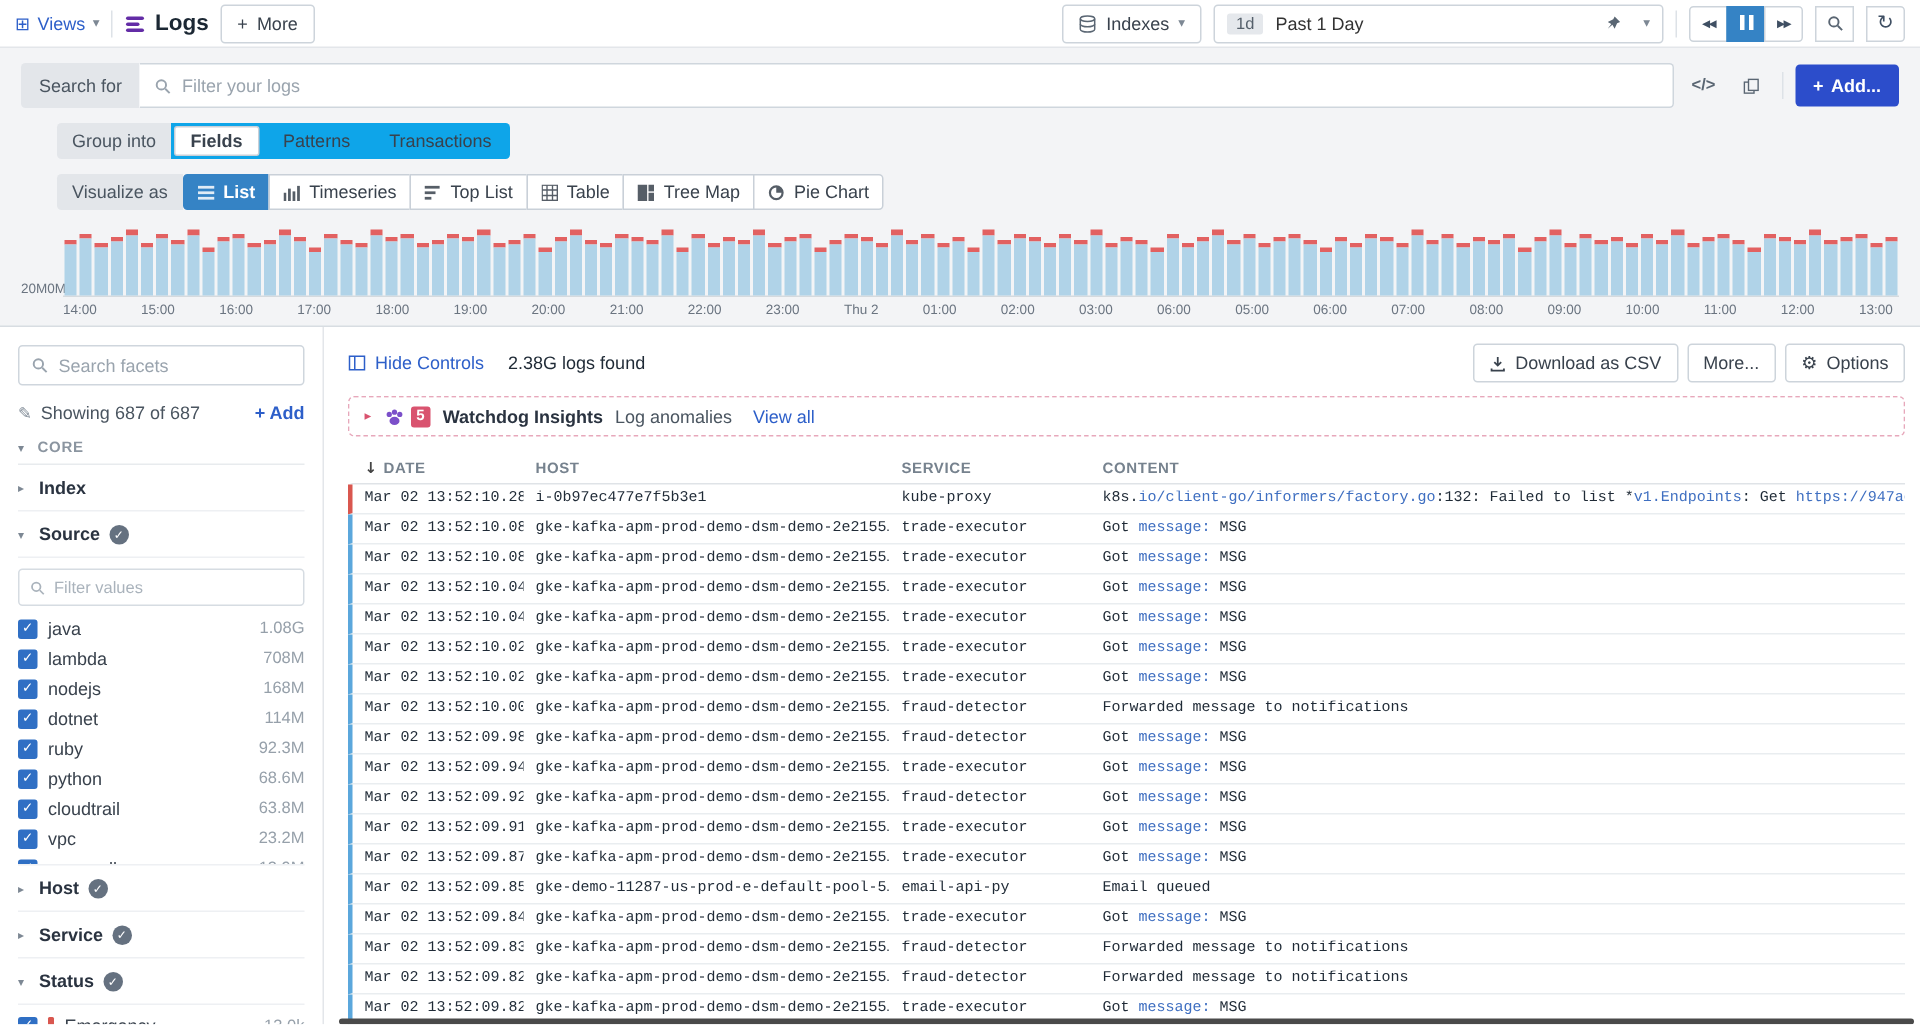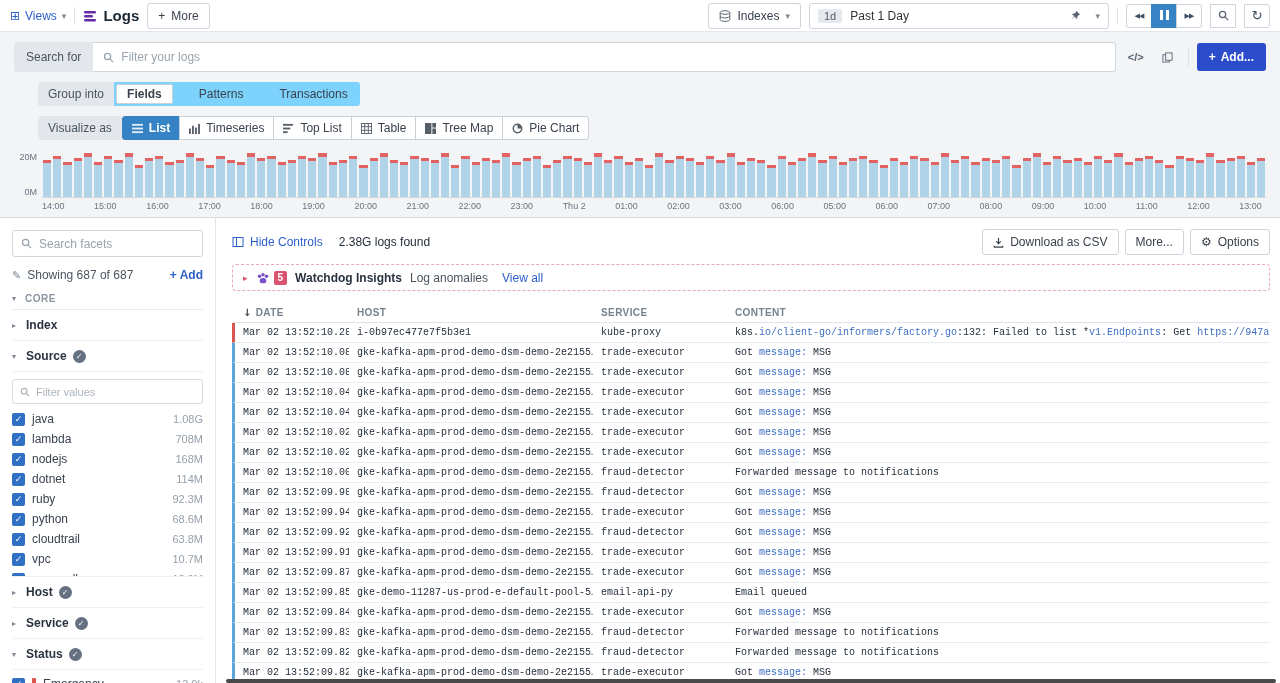--- a/index.html
+++ b/index.html
@@ -34,32 +34,32 @@
 .search-row{display:flex;align-items:center;gap:8px}
 .search-group{display:flex;flex:1;height:30px}
 .search-for{background:#e3e6ea;color:#4a5560;display:flex;align-items:center;padding:0 12px;border-radius:3px 0 0 3px;font-size:12px}
 .search-wrap{flex:1;background:#fff;border:1px solid #cfd6dd;border-left:none;border-radius:0 3px 3px 0;display:flex;align-items:center;gap:7px;padding:0 10px;color:#9aa4ae}
 .search-wrap input{border:none;outline:none;flex:1;font-size:12px;font-family:inherit;color:#333;background:transparent}
 .search-wrap input::placeholder{color:#9aa4ae}
 .code-btn{font-size:11px;font-weight:700}
 .btn-primary{height:28px;background:#2c4dcb;color:#fff;border:none;border-radius:3px;padding:0 12px;font-size:12px;display:inline-flex;align-items:center;gap:5px;font-weight:700}
 .ctl-row{display:flex;align-items:center;margin:10px 0 0 24px}
 .ctl-label{background:#e3e6ea;color:#4a5560;height:24px;display:flex;align-items:center;padding:4px 10px;border-radius:3px 0 0 3px;font-size:12px}
-.seg-strip{background:#7dd3fc;border-radius:0 3px 3px 0;padding:2px;display:flex;gap:16px;height:24px}
+.seg-strip{background:#0ea5e9;border-radius:0 3px 3px 0;padding:2px;display:flex;gap:6px;height:24px}
 .seg-tab{border:none;background:transparent;color:#39424d;font-size:12px;padding:0 10px;border-radius:2px}
 .seg-tab.active{background:#fff;border:1px solid #c9d0d8;font-weight:700}
 .viz-strip{display:flex}
 .viz-tab{height:24px;border:1px solid #c9d0d8;background:#fff;color:#39424d;font-size:12px;padding:0 9px;display:inline-flex;align-items:center;gap:6px;margin-left:-1px}
 .viz-tab:first-child{border-radius:3px 0 0 3px;margin-left:0}
 .viz-tab:last-child{border-radius:0 3px 3px 0}
 .viz-tab.active{background:#3583c5;border-color:#3583c5;color:#fff;font-weight:700}
 .viz-tab .vicon{color:inherit;opacity:.85}
 
 .histogram{display:flex;margin-top:12px}
-.y-axis{width:28px;display:flex;flex-direction:column;justify-content:space-between;align-items:flex-end;padding:0 5px 14px 0;font-size:9px;color:#6a7480}
+.y-axis{width:28px;display:flex;justify-content:space-between;align-items:flex-end;padding:0 5px 14px 0;font-size:9px;color:#6a7480}
 .plot{flex:1}
 .bars{display:flex;align-items:flex-end;height:46px;border-bottom:1px solid #d5dade}
 .hbar{flex:1;margin:0 1px;display:flex;flex-direction:column;justify-content:flex-end;cursor:pointer}
 .hbar-err{background:#e26161}
 .hbar-ok{background:#b0d3e8}
 .xticks{display:flex;justify-content:space-between;font-size:9px;color:#6a7480;margin-top:3px;padding-right:4px}
 
 .workspace{flex:1;display:flex;overflow:hidden}
 .sidebar{width:216px;flex:0 0 216px;border-right:1px solid #e3e6ea;padding:12px 12px 0;overflow:hidden}
 .facet-search{display:flex;align-items:center;gap:7px;border:1px solid #cfd6dd;border-radius:3px;height:27px;padding:0 8px;color:#9aa4ae;background:#fff}
@@ -871,21 +871,21 @@
           <span class="fi-count">68.6M</span>
         </div>
         <div class="facet-item">
           <span class="cb glyph">✓</span>
           <span>cloudtrail</span>
           <span class="fi-count">63.8M</span>
         </div>
         <div class="facet-item">
           <span class="cb glyph">✓</span>
           <span>vpc</span>
-          <span class="fi-count">10.7M</span>
+          <span class="fi-count">23.2M</span>
         </div>
         <div class="facet-item">
           <span class="cb glyph">✓</span>
           <span>mongodb</span>
           <span class="fi-count">13.9M</span>
         </div>
       </div>
     <div class="facet-head">
       <span class="chev glyph">▸</span>
       <span>Host</span>

